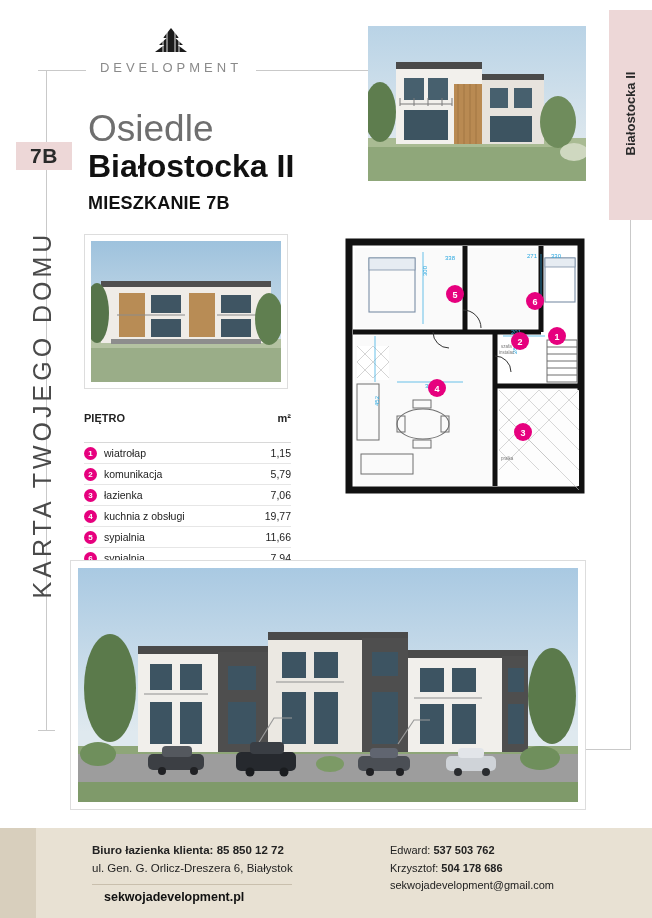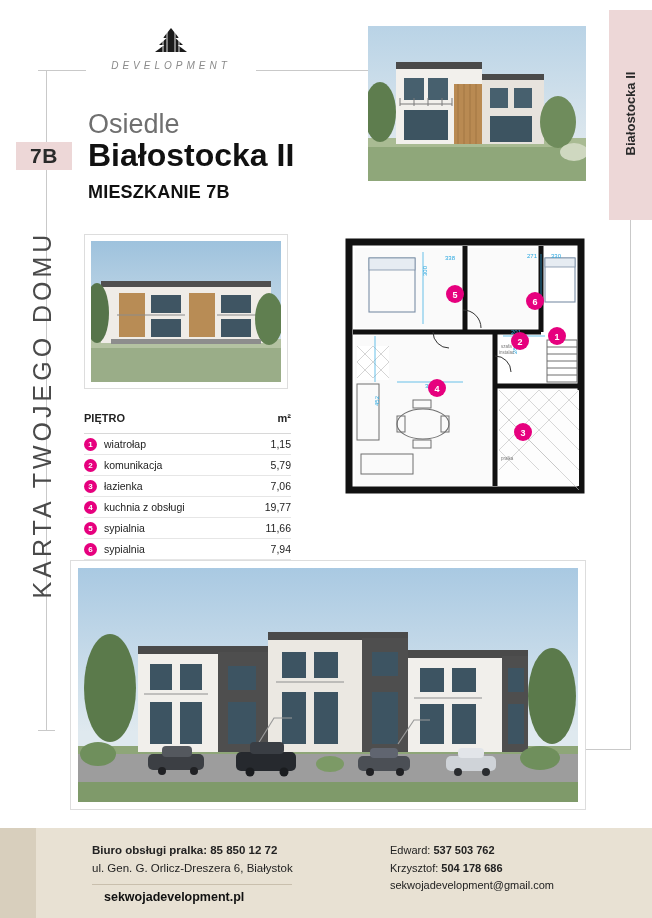--- a/index.html
+++ b/index.html
@@ -97,39 +97,38 @@
   }
   .logo-mark {
     width: 78px; height: 28px;
     margin: 0 auto 4px auto;
   }
   .logo-name {
     font-size: 23px; font-weight: bold;
     letter-spacing: 3.5px; color: #1b1b1b;
   }
   .logo-sub {
-    font-size: 10px; letter-spacing: 4px; color: #8a8a8a;
+    font-size: 13px; letter-spacing: 4px; color: #8a8a8a;
     margin-top: 3px;
-    font-style: italic;
   }
   .header-line {
     position: absolute; left: 46px; top: 70px;
     width: 40px; height: 1px; background: #c9c9c9;
   }
   .header-line2 {
     position: absolute; left: 256px; top: 70px;
     width: 112px; height: 1px; background: #c9c9c9;
   }
 
   .title-block {
     position: absolute;
     left: 88px; top: 110px;
   }
   .t-osiedle {
-    font-size: 27px; color: #6f6f6f; font-weight: 400;
+    font-size: 37px; color: #6f6f6f; font-weight: 400;
     line-height: 1.05;
   }
   .t-name {
     font-size: 32px; color: #111; font-weight: bold;
     line-height: 1.12;
   }
   .t-mieszkanie {
     font-size: 18px; color: #111; font-weight: bold;
     margin-top: 8px; letter-spacing: 0.2px;
   }
@@ -170,21 +169,21 @@
   .table {
     position: absolute;
     left: 84px; top: 412px;
     width: 207px;
     font-size: 10.5px;
     color: #222;
   }
   .table .hdr {
     display: flex; justify-content: space-between;
     font-weight: bold; font-size: 11px;
-    padding-bottom: 9px;
+    padding-bottom: 18px;
     border-bottom: 1px solid #d8d8d8;
     align-items: flex-end;
   }
   .table .hdr .m2 { font-weight: bold; }
   .row {
     display: flex; align-items: center;
     padding: 3.5px 0;
     border-bottom: 1px solid #e6e6e6;
   }
   .row .num {
@@ -623,21 +622,21 @@
         <ellipse cx="462" cy="190" rx="20" ry="12" fill="#6f8f5c"></ellipse>
         <ellipse cx="252" cy="196" rx="14" ry="8" fill="#7c9a66"></ellipse>
       </svg>
     </div>
   </div>
 
   <div class="footer">
     <div class="corner-bl"></div>
     <div class="left">
       <div>
-        <b>Biuro obsługi pralka:</b>
+        <b>Biuro łazienka klienta:</b>
         <b>85 850 12 72</b>
       </div>
       <div>ul. Gen. G. Orlicz-Dreszera 6, Białystok</div>
     </div>
     <div class="footer-sep"></div>
     <div class="web">sekwojadevelopment.pl</div>
     <div class="right">
       <div>
         <span>Edward:</span>
         <b>537 503 762</b>

